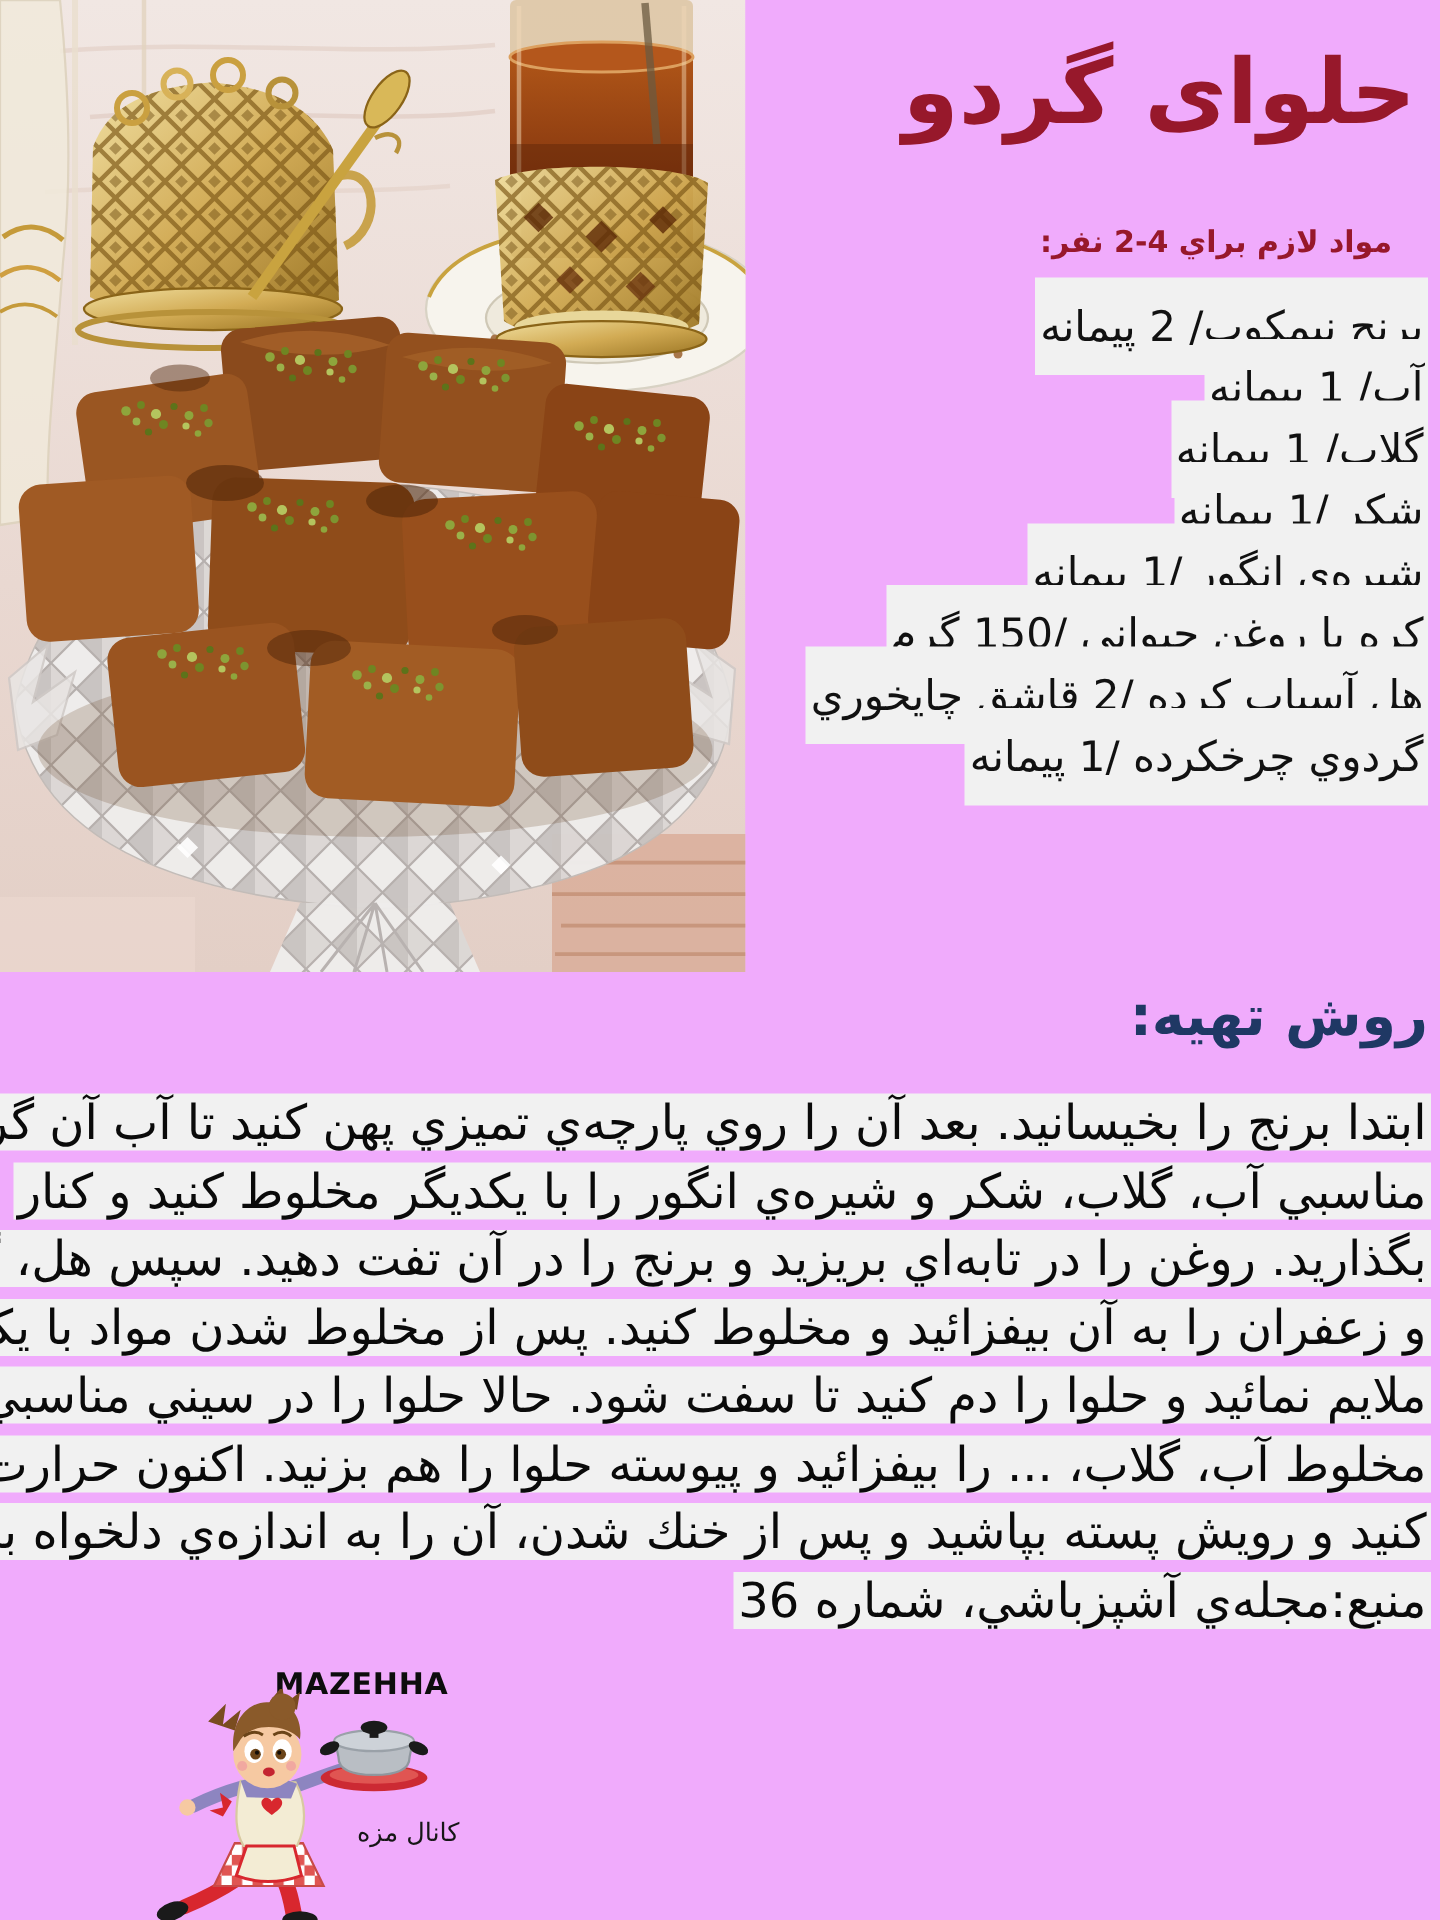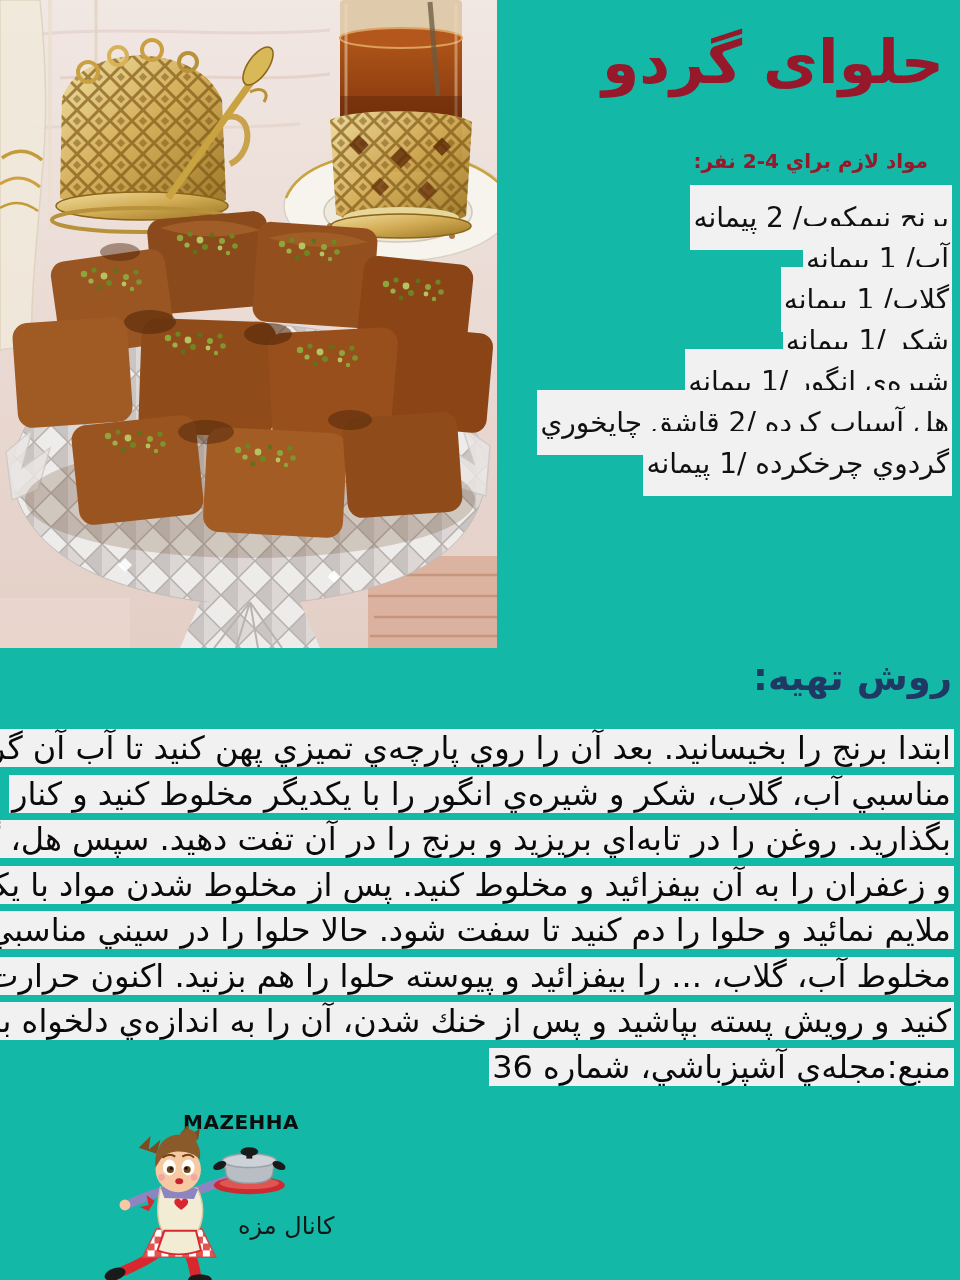--- a/index.html
+++ b/index.html
@@ -1,17 +1,17 @@
 <!DOCTYPE html>
 <html lang="fa"><head>
 <meta charset="utf-8">
 <style>
   html,body{margin:0;padding:0;background:#ffffff;}
   .page{
-    position:relative;width:960px;height:1280px;background:#14b8a6;
+    position:relative;width:960px;height:1280px;background:#f0abfc;
     overflow:hidden;font-family:"DejaVu Sans",sans-serif;direction:rtl;
   }
   .photo{position:absolute;left:0;top:0;width:497px;height:648px;}
   .title{
     position:absolute;top:8px;right:16px;left:505px;
     font-size:60px;font-weight:bold;color:#97182B;line-height:108px;
     text-align:right;white-space:nowrap;
   }
   .servings{
     position:absolute;top:128px;right:32px;left:505px;
@@ -29,21 +29,21 @@
   .method{position:absolute;top:726px;right:6px;left:4px;text-align:right;}
   .m-line{line-height:45.5px;font-size:32px;color:#0a0a0a;white-space:nowrap;}
   .m-line > span{background:#F1F1F1;padding:0 3px;}
   .brand-name{
     position:absolute;left:183px;top:1110px;direction:ltr;
     font-size:20px;font-weight:bold;letter-spacing:0.5px;color:#0d0d0d;
     white-space:nowrap;
   }
   .brand-caption{
     position:absolute;left:238px;top:1212px;
-    font-size:24px;color:#161616;white-space:nowrap;
+    font-size:17px;color:#161616;white-space:nowrap;
   }
   .mascot{position:absolute;left:98px;top:1126px;width:200px;height:158px;}
 </style>
 </head>
 <body>
 
 <div class="page">
 
   <svg class="photo" viewBox="0 0 497 648" aria-hidden="true">
     <defs>
@@ -200,20 +200,21 @@
 
   <div class="title">حلوای گردو</div>
   <div class="servings">مواد لازم براي 4-2 نفر:</div>
 
   <div class="ingredients">
     <div class="ing-line"><span>برنج نیمکوب/ 2 پیمانه</span></div>
     <div class="ing-line"><span>آب/ 1 پیمانه</span></div>
     <div class="ing-line"><span>گلاب/ 1 پیمانه</span></div>
     <div class="ing-line"><span>شکر /1 پیمانه</span></div>
     <div class="ing-line"><span>شیره‌ي انگور /1 پیمانه</span></div>
+    <div class="ing-line"><span>کره یا روغن حیواني /150 گرم</span></div>
     <div class="ing-line"><span>هل آسیاب کرده /2 قاشق چایخوري</span></div>
     <div class="ing-line"><span>گردوي چرخکرده /1 پیمانه</span></div>
   </div>
 
   <div class="method-heading">روش تهیه:</div>
 
   <div class="method">
     <div class="m-line"><span>ابتدا برنج را بخیسانید. بعد آن را روي پارچه‌ي تمیزي پهن کنید تا آب آن گرفته</span></div>
     <div class="m-line"><span>مناسبي آب، گلاب، شکر و شیره‌ي انگور را با یکدیگر مخلوط کنید و کنار</span></div>
     <div class="m-line"><span>بگذارید. روغن را در تابه‌اي بریزید و برنج را در آن تفت دهید. سپس هل، گردو</span></div>

